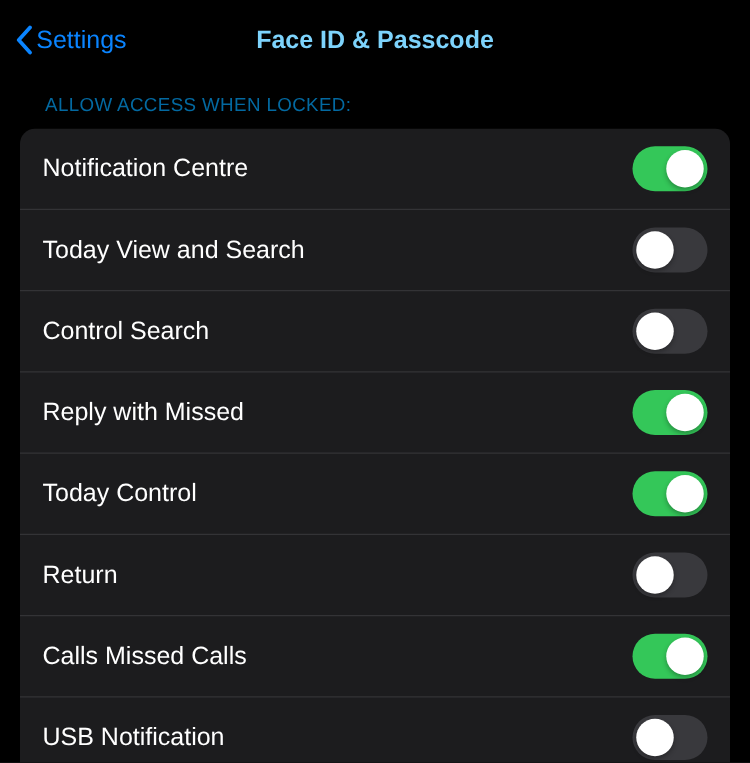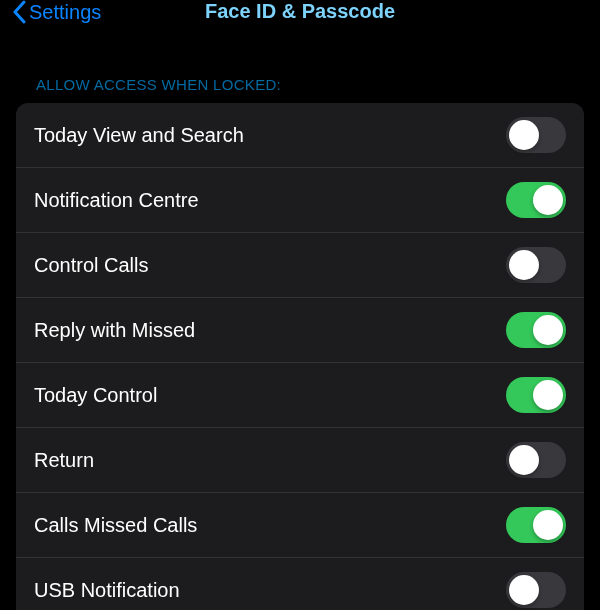--- a/index.html
+++ b/index.html
@@ -10,21 +10,21 @@
     body {
       width: 600px;
       height: 610px;
       background: #000000;
       font-family: -apple-system, BlinkMacSystemFont, "Segoe UI", Helvetica, Arial, sans-serif;
       color: #ffffff;
       overflow: hidden;
     }
     .nav-bar {
       display: flex;
-      align-items: flex-start;
+      align-items: flex-end;
       height: 44px;
       padding: 0 12px;
       position: relative;
     }
     .back-button {
       display: flex;
       align-items: center;
       color: #0a84ff;
       font-size: 20px;
       cursor: pointer;
@@ -114,33 +114,33 @@
     </span>
     <span class="back-label">Settings</span>
   </div>
   <div class="nav-title">Face ID &amp; Passcode</div>
 </div>
 
 <div class="section-header">ALLOW ACCESS WHEN LOCKED:</div>
 
 <div class="list">
   <div class="row">
+    <span class="row-label">Notification Centre</span>
+    <div class="toggle" data-on="true">
+        <div class="knob"></div>
+      </div>
+  </div>
+  <div class="row">
     <span class="row-label">Today View and Search</span>
     <div class="toggle" data-on="false">
         <div class="knob"></div>
       </div>
   </div>
   <div class="row">
-    <span class="row-label">Notification Centre</span>
-    <div class="toggle" data-on="true">
-        <div class="knob"></div>
-      </div>
-  </div>
-  <div class="row">
-    <span class="row-label">Control Calls</span>
+    <span class="row-label">Control Search</span>
     <div class="toggle" data-on="false">
         <div class="knob"></div>
       </div>
   </div>
   <div class="row">
     <span class="row-label">Reply with Missed</span>
     <div class="toggle" data-on="true">
         <div class="knob"></div>
       </div>
   </div>

